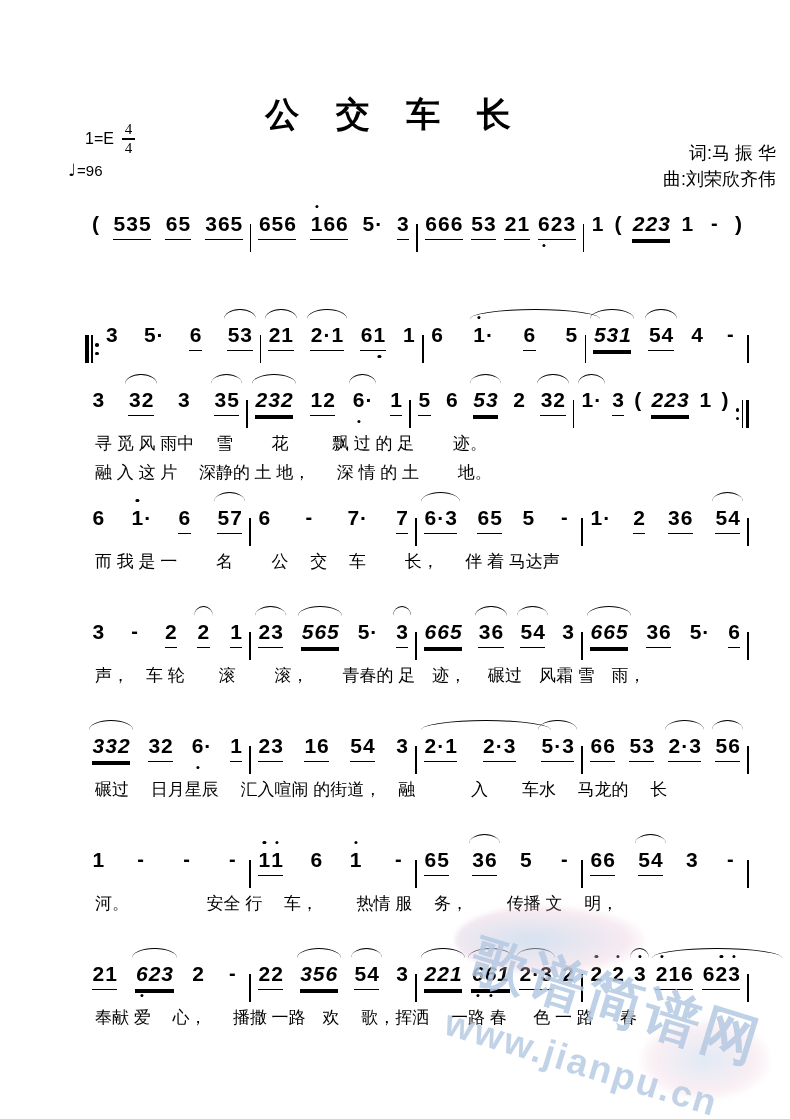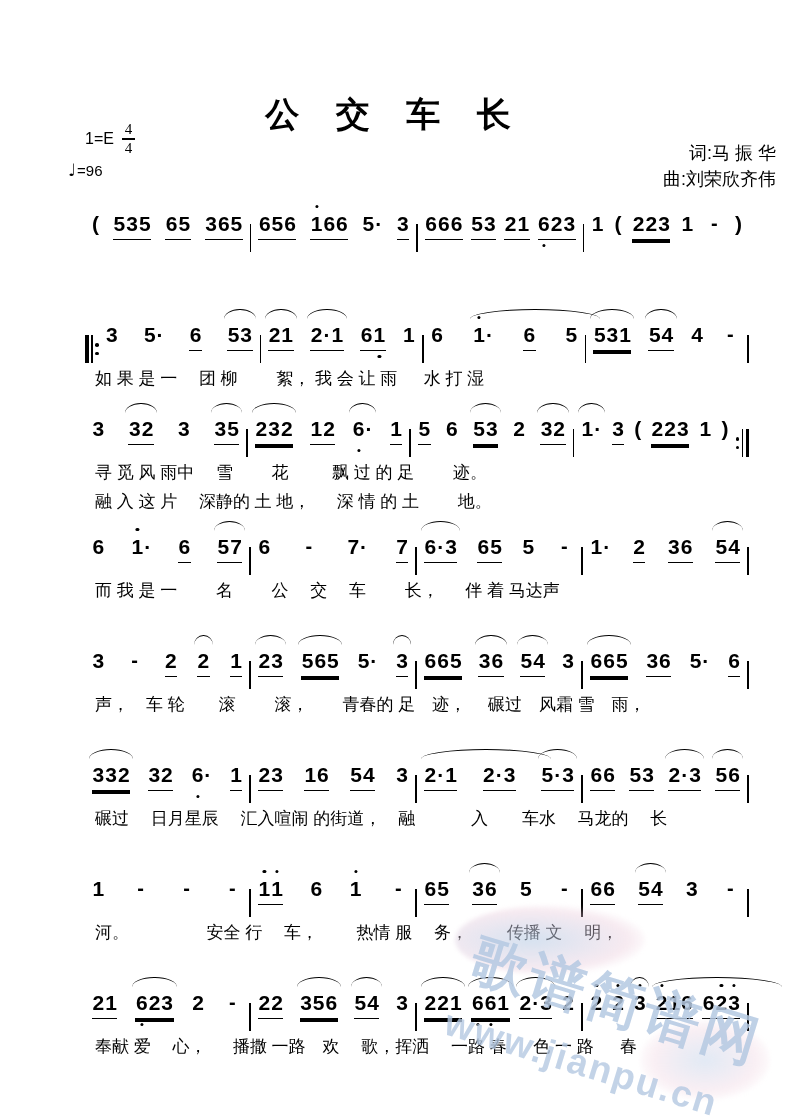--- a/index.html
+++ b/index.html
@@ -17,21 +17,21 @@
   .score-line{margin-bottom:29px;}
   .score-line:nth-child(1){margin-bottom:55px;}
   .score-line:nth-child(2){margin-bottom:9px;}
   .score-line:nth-child(3){margin-bottom:4px;}
   .notes-row{display:flex;align-items:flex-start;padding-top:14px;}
   .measure{flex:1;display:flex;align-items:flex-start;justify-content:space-between;padding:0 7px;}
   .note{position:relative;display:inline-block;font-weight:bold;font-size:21px;line-height:27px;}
   .digits{display:inline-block;padding-bottom:2px;}
   .ch{position:relative;display:inline-block;padding:0 0.5px;}
   .u1 > .digits{border-bottom:1.8px solid #000;}
-  .u2 > .digits{border-bottom:1.8px solid #000;box-shadow:0 3px 0 #000;}
+  .u2 > .digits{border-bottom:1.8px solid #000;box-shadow:0 3px 0 #000;font-style:italic;}
   .odot{position:absolute;width:3.2px;height:3.2px;background:#000;border-radius:50%;left:50%;transform:translateX(-50%);}
   .odot.hi{top:-5px;}
   .odot.lo{bottom:-10px;}
   .slur{position:absolute;left:-3px;right:-3px;top:-12px;height:9px;
         border-top:1.6px solid #000;border-radius:50% 50% 0 0 / 100% 100% 0 0;}
   .slur.w{right:auto;width:130px;z-index:1;}
   .dash{font-weight:bold;font-size:20px;line-height:27px;width:20px;text-align:center;}
   .paren{font-weight:bold;font-size:21px;line-height:27px;}
   .barline{width:1.6px;height:28px;background:#000;margin-top:14px;}
   .rpt{display:flex;align-items:center;gap:2.5px;margin-top:14px;height:28px;}
@@ -141,21 +141,20 @@
           </div>
           <div class="barline"></div>
           <div class="measure">
             <span class="note u2"><div class="slur"></div><span class="digits"><span class="ch">5</span><span class="ch">3</span><span class="ch">1</span></span></span>
             <span class="note u1"><div class="slur"></div><span class="digits"><span class="ch">5</span><span class="ch">4</span></span></span>
             <span class="note"><span class="digits"><span class="ch">4</span></span></span>
             <span class="dash">-</span>
           </div>
           <div class="barline"></div>
         </div>
-        <div class="lyrics-row">如 果 是 一　 团 柳　　 絮， 我 会 让 雨　  水 打 湿</div>
       </div>
       <div class="score-line">
         <div class="notes-row">
           <div class="measure">
             <span class="note"><span class="digits"><span class="ch">3</span></span></span>
             <span class="note u1"><div class="slur"></div><span class="digits"><span class="ch">3</span><span class="ch">2</span></span></span>
             <span class="note"><span class="digits"><span class="ch">3</span></span></span>
             <span class="note u1"><div class="slur"></div><span class="digits"><span class="ch">3</span><span class="ch">5</span></span></span>
           </div>
           <div class="barline"></div>

